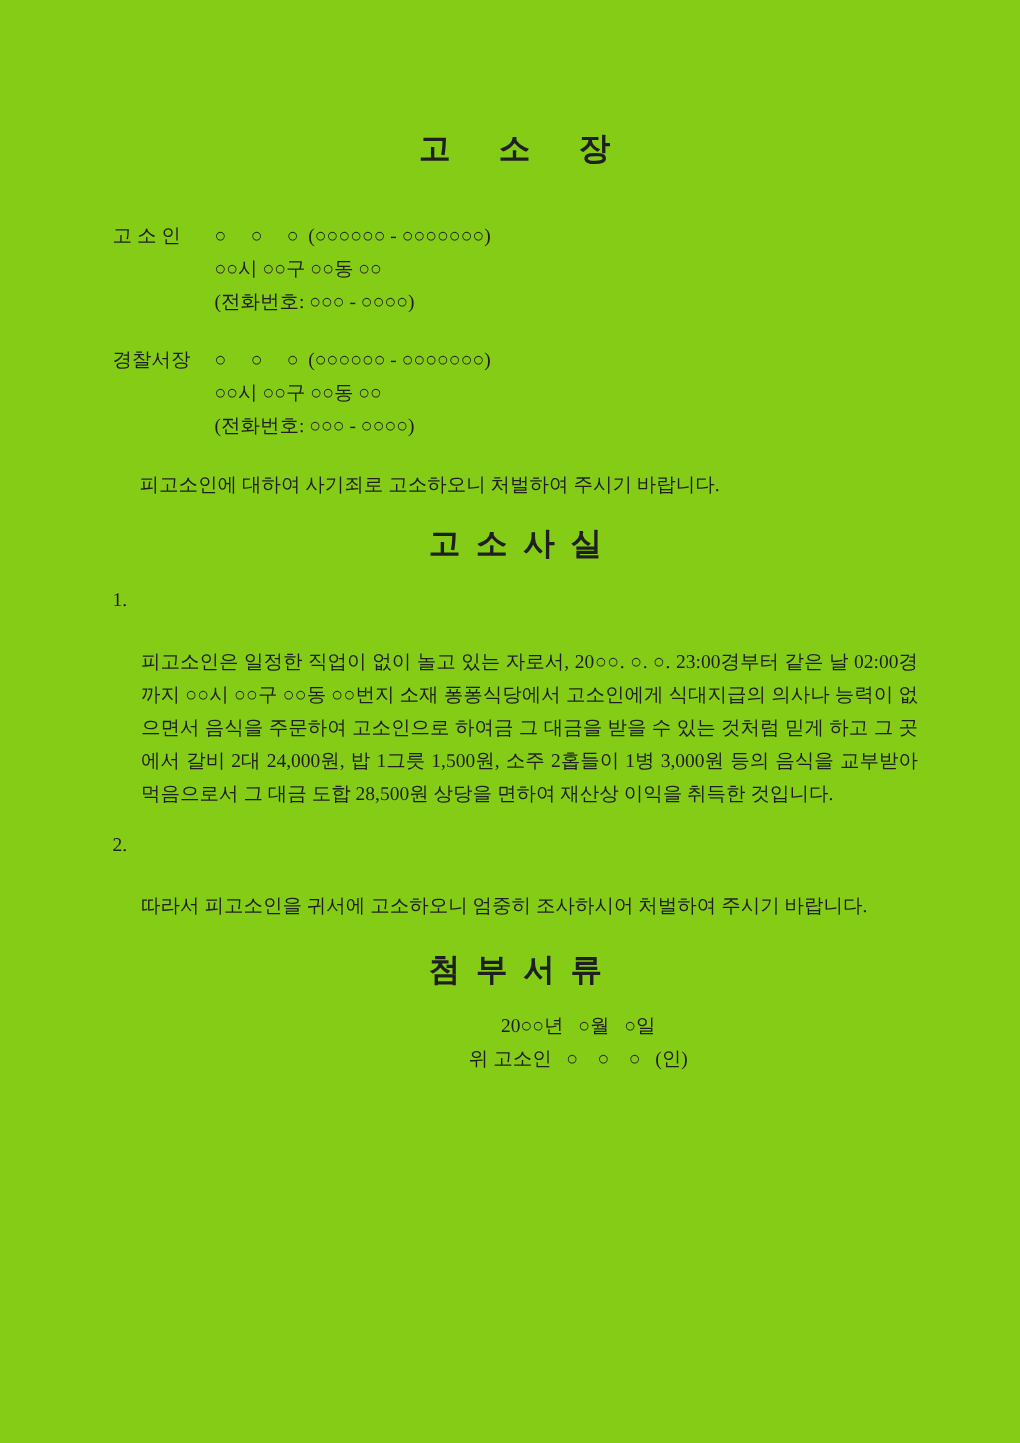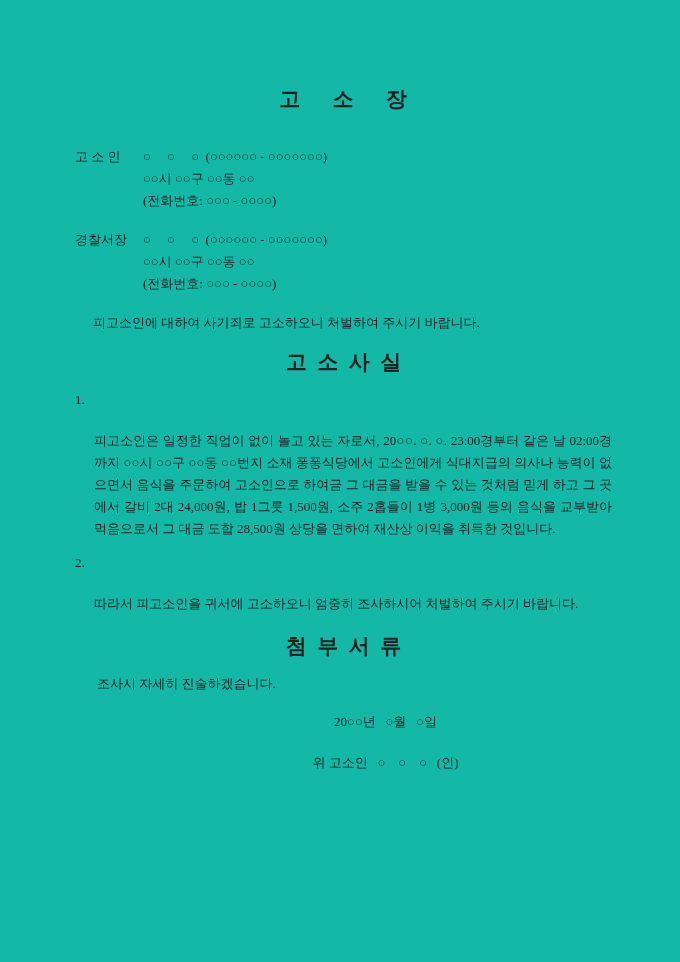--- a/index.html
+++ b/index.html
@@ -1,21 +1,21 @@
 <!DOCTYPE html>
 <html><head>
 <meta charset="utf-8">
 <style>
   * { margin: 0; padding: 0; box-sizing: border-box; }
   html, body { background: #ffffff; }
   .page {
     position: relative;
     width: 680px;
     height: 962px;
-    background: #14b8a6;
+    background: #84cc16;
     color: #1f1f1f;
     font-family: "Liberation Serif", "DejaVu Serif", serif;
     font-size: 13px;
     line-height: 22px;
     padding: 88px 68px 0 75px;
     overflow: hidden;
   }
   .doc-title {
     font-size: 21px;
     line-height: 22px;
@@ -50,21 +50,21 @@
   .attachments-heading { margin-top: 20px; }
   .note {
     margin-top: 16px;
     padding-left: 22px;
   }
   .sign-block {
     padding-left: 84px;
     text-align: center;
   }
   .date-line { margin-top: 16px; white-space: pre; }
-  .signature-line { margin-top: 19px; white-space: pre; }
+  .signature-line { white-space: pre; }
   .recipient-line {
     margin-top: 18px;
     font-weight: bold;
     white-space: pre;
   }
 </style>
 </head>
 <body>
 
 <div class="page">
@@ -98,21 +98,20 @@
     <div class="fact-text">피고소인은 일정한 직업이 없이 놀고 있는 자로서, 20○○. ○. ○. 23:00경부터 같은 날 02:00경까지 ○○시 ○○구 ○○동 ○○번지 소재 퐁퐁식당에서 고소인에게 식대지급의 의사나 능력이 없으면서 음식을 주문하여 고소인으로 하여금 그 대금을 받을 수 있는 것처럼 믿게 하고 그 곳에서 갈비 2대 24,000원, 밥 1그릇 1,500원, 소주 2홉들이 1병 3,000원 등의 음식을 교부받아 먹음으로서 그 대금 도합 28,500원 상당을 면하여 재산상 이익을 취득한 것입니다.</div>
   </div>
 
   <div class="fact fact-2">
     <span class="fact-num">2.</span>
     <div class="fact-text">따라서 피고소인을 귀서에 고소하오니 엄중히 조사하시어 처벌하여 주시기 바랍니다.</div>
   </div>
 
   <h2 class="section-heading attachments-heading">첨  부  서  류</h2>
 
-  <p class="note">조사시 자세히 진술하겠습니다.</p>
 
   <div class="sign-block">
     <p class="date-line">20○○년   ○월   ○일</p>
     <p class="signature-line">위 고소인   ○    ○    ○   (인)</p>
   </div>
 
 
 </div>
 
 </body></html>

